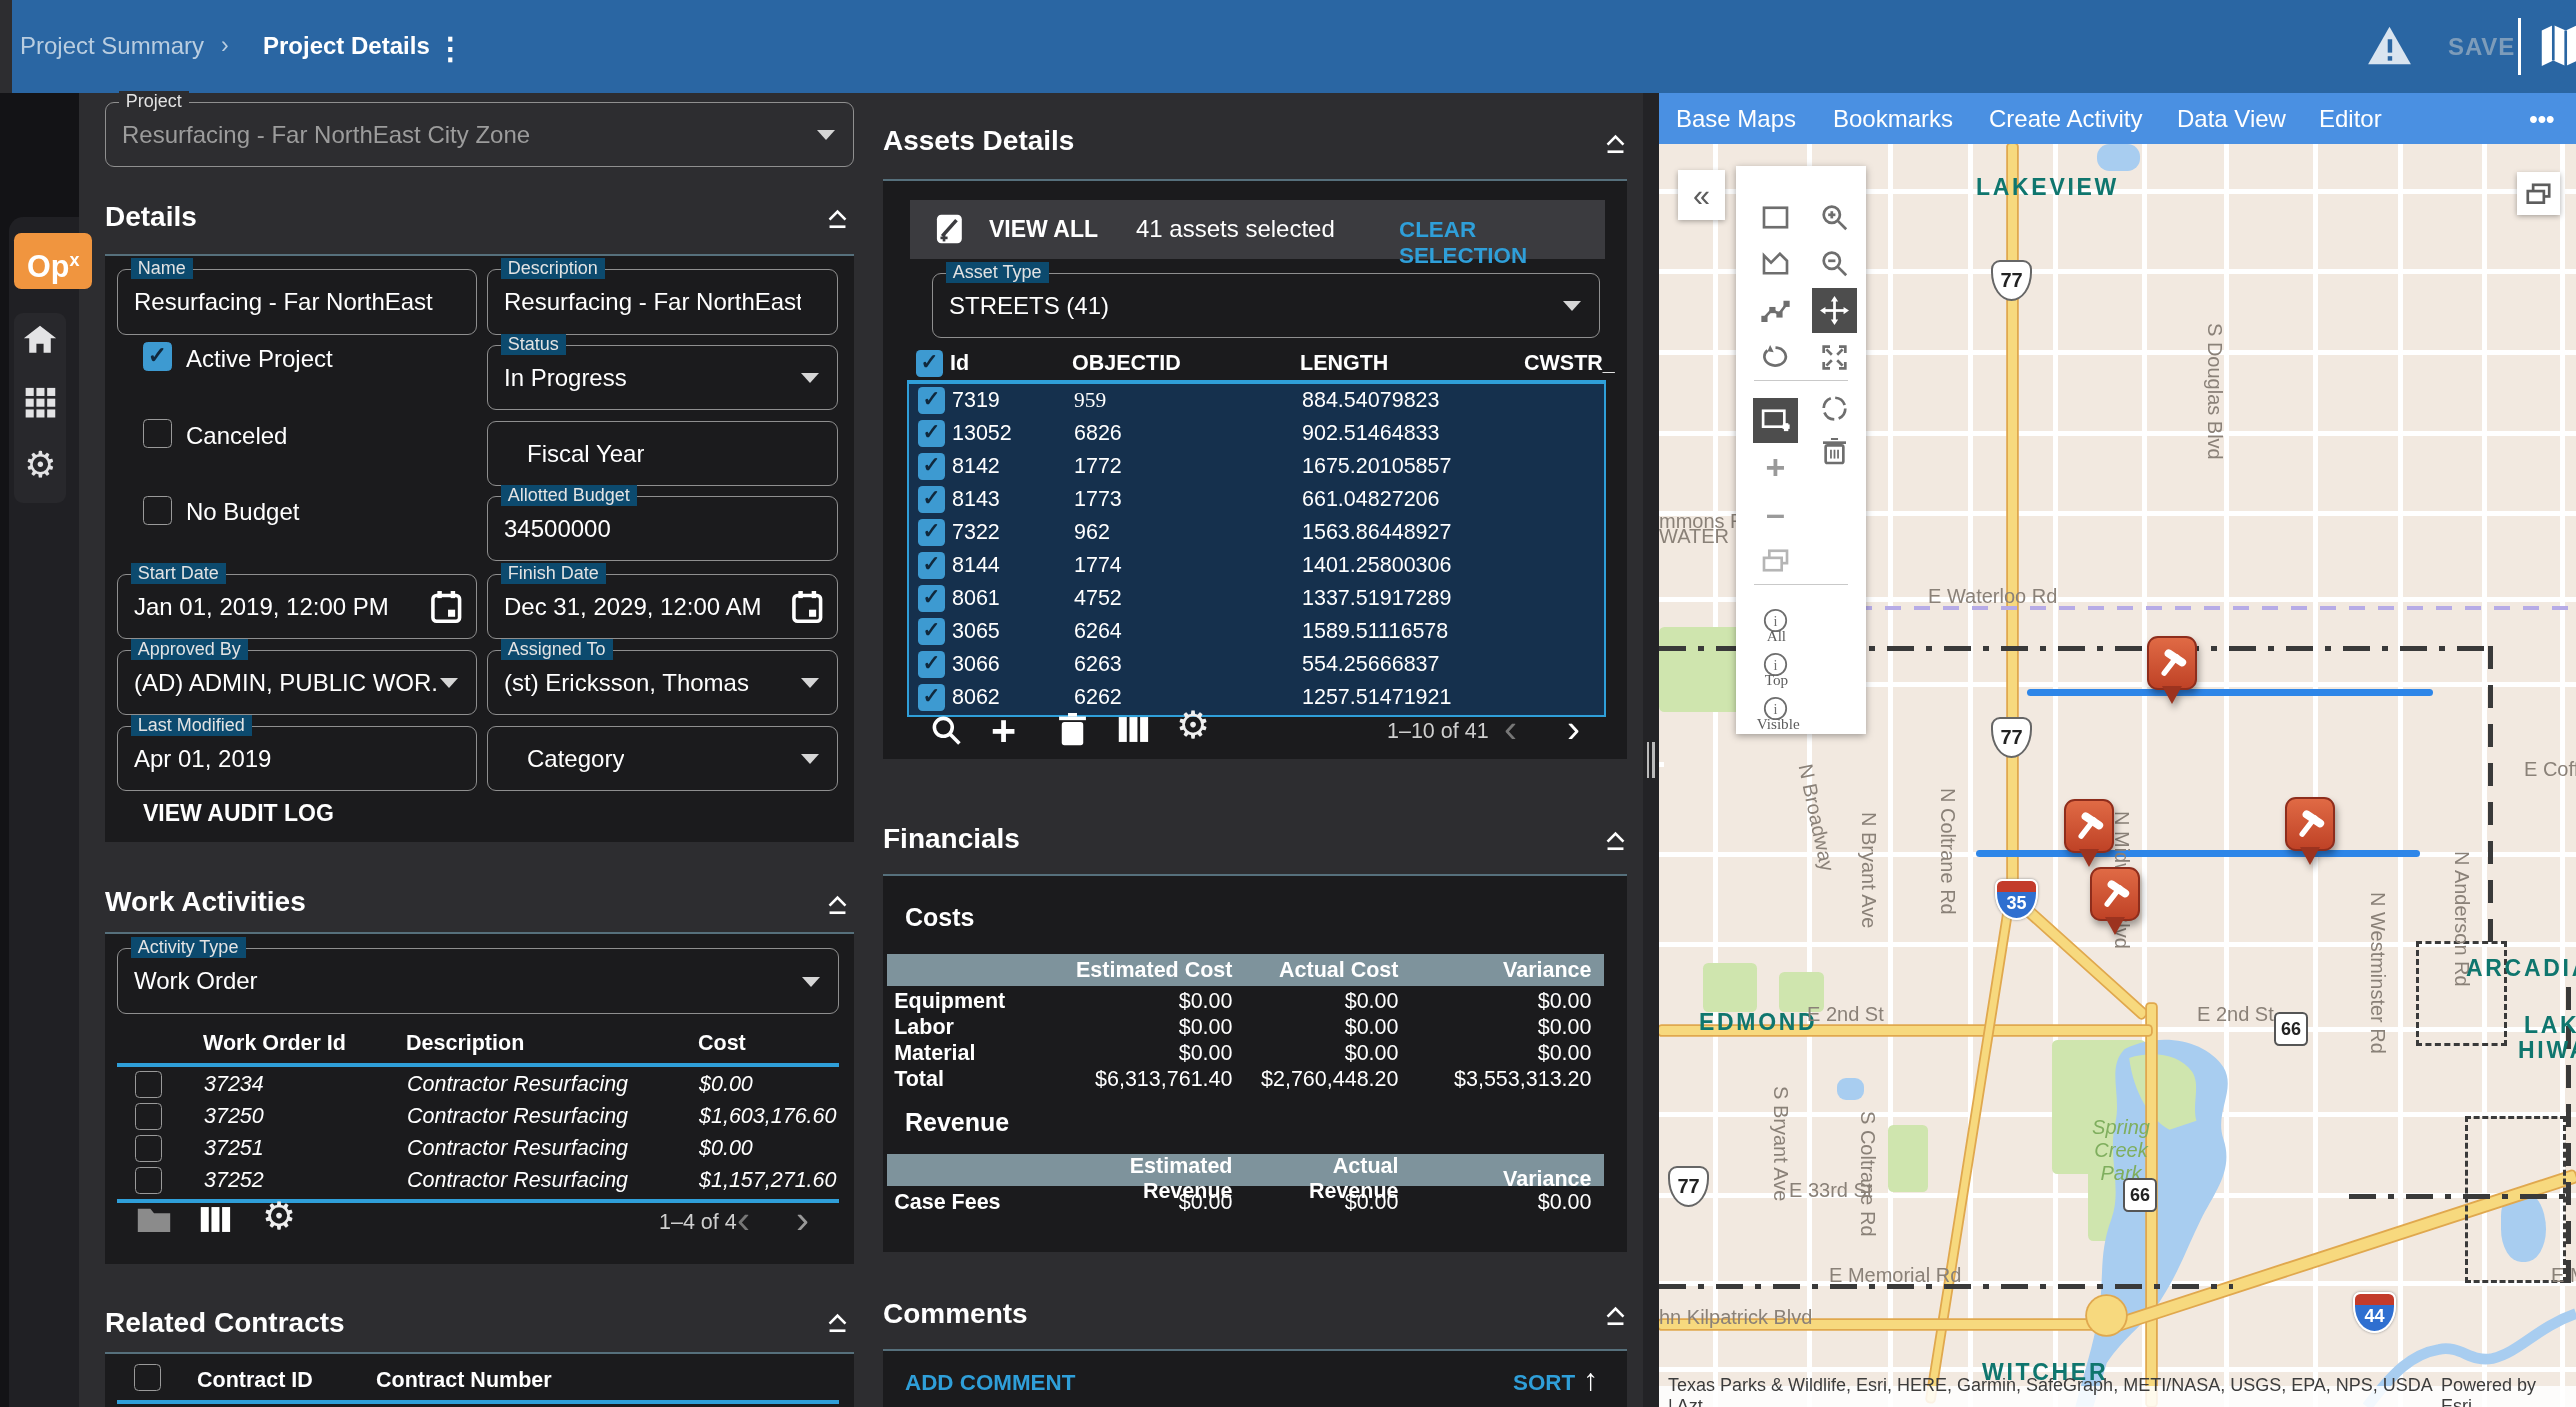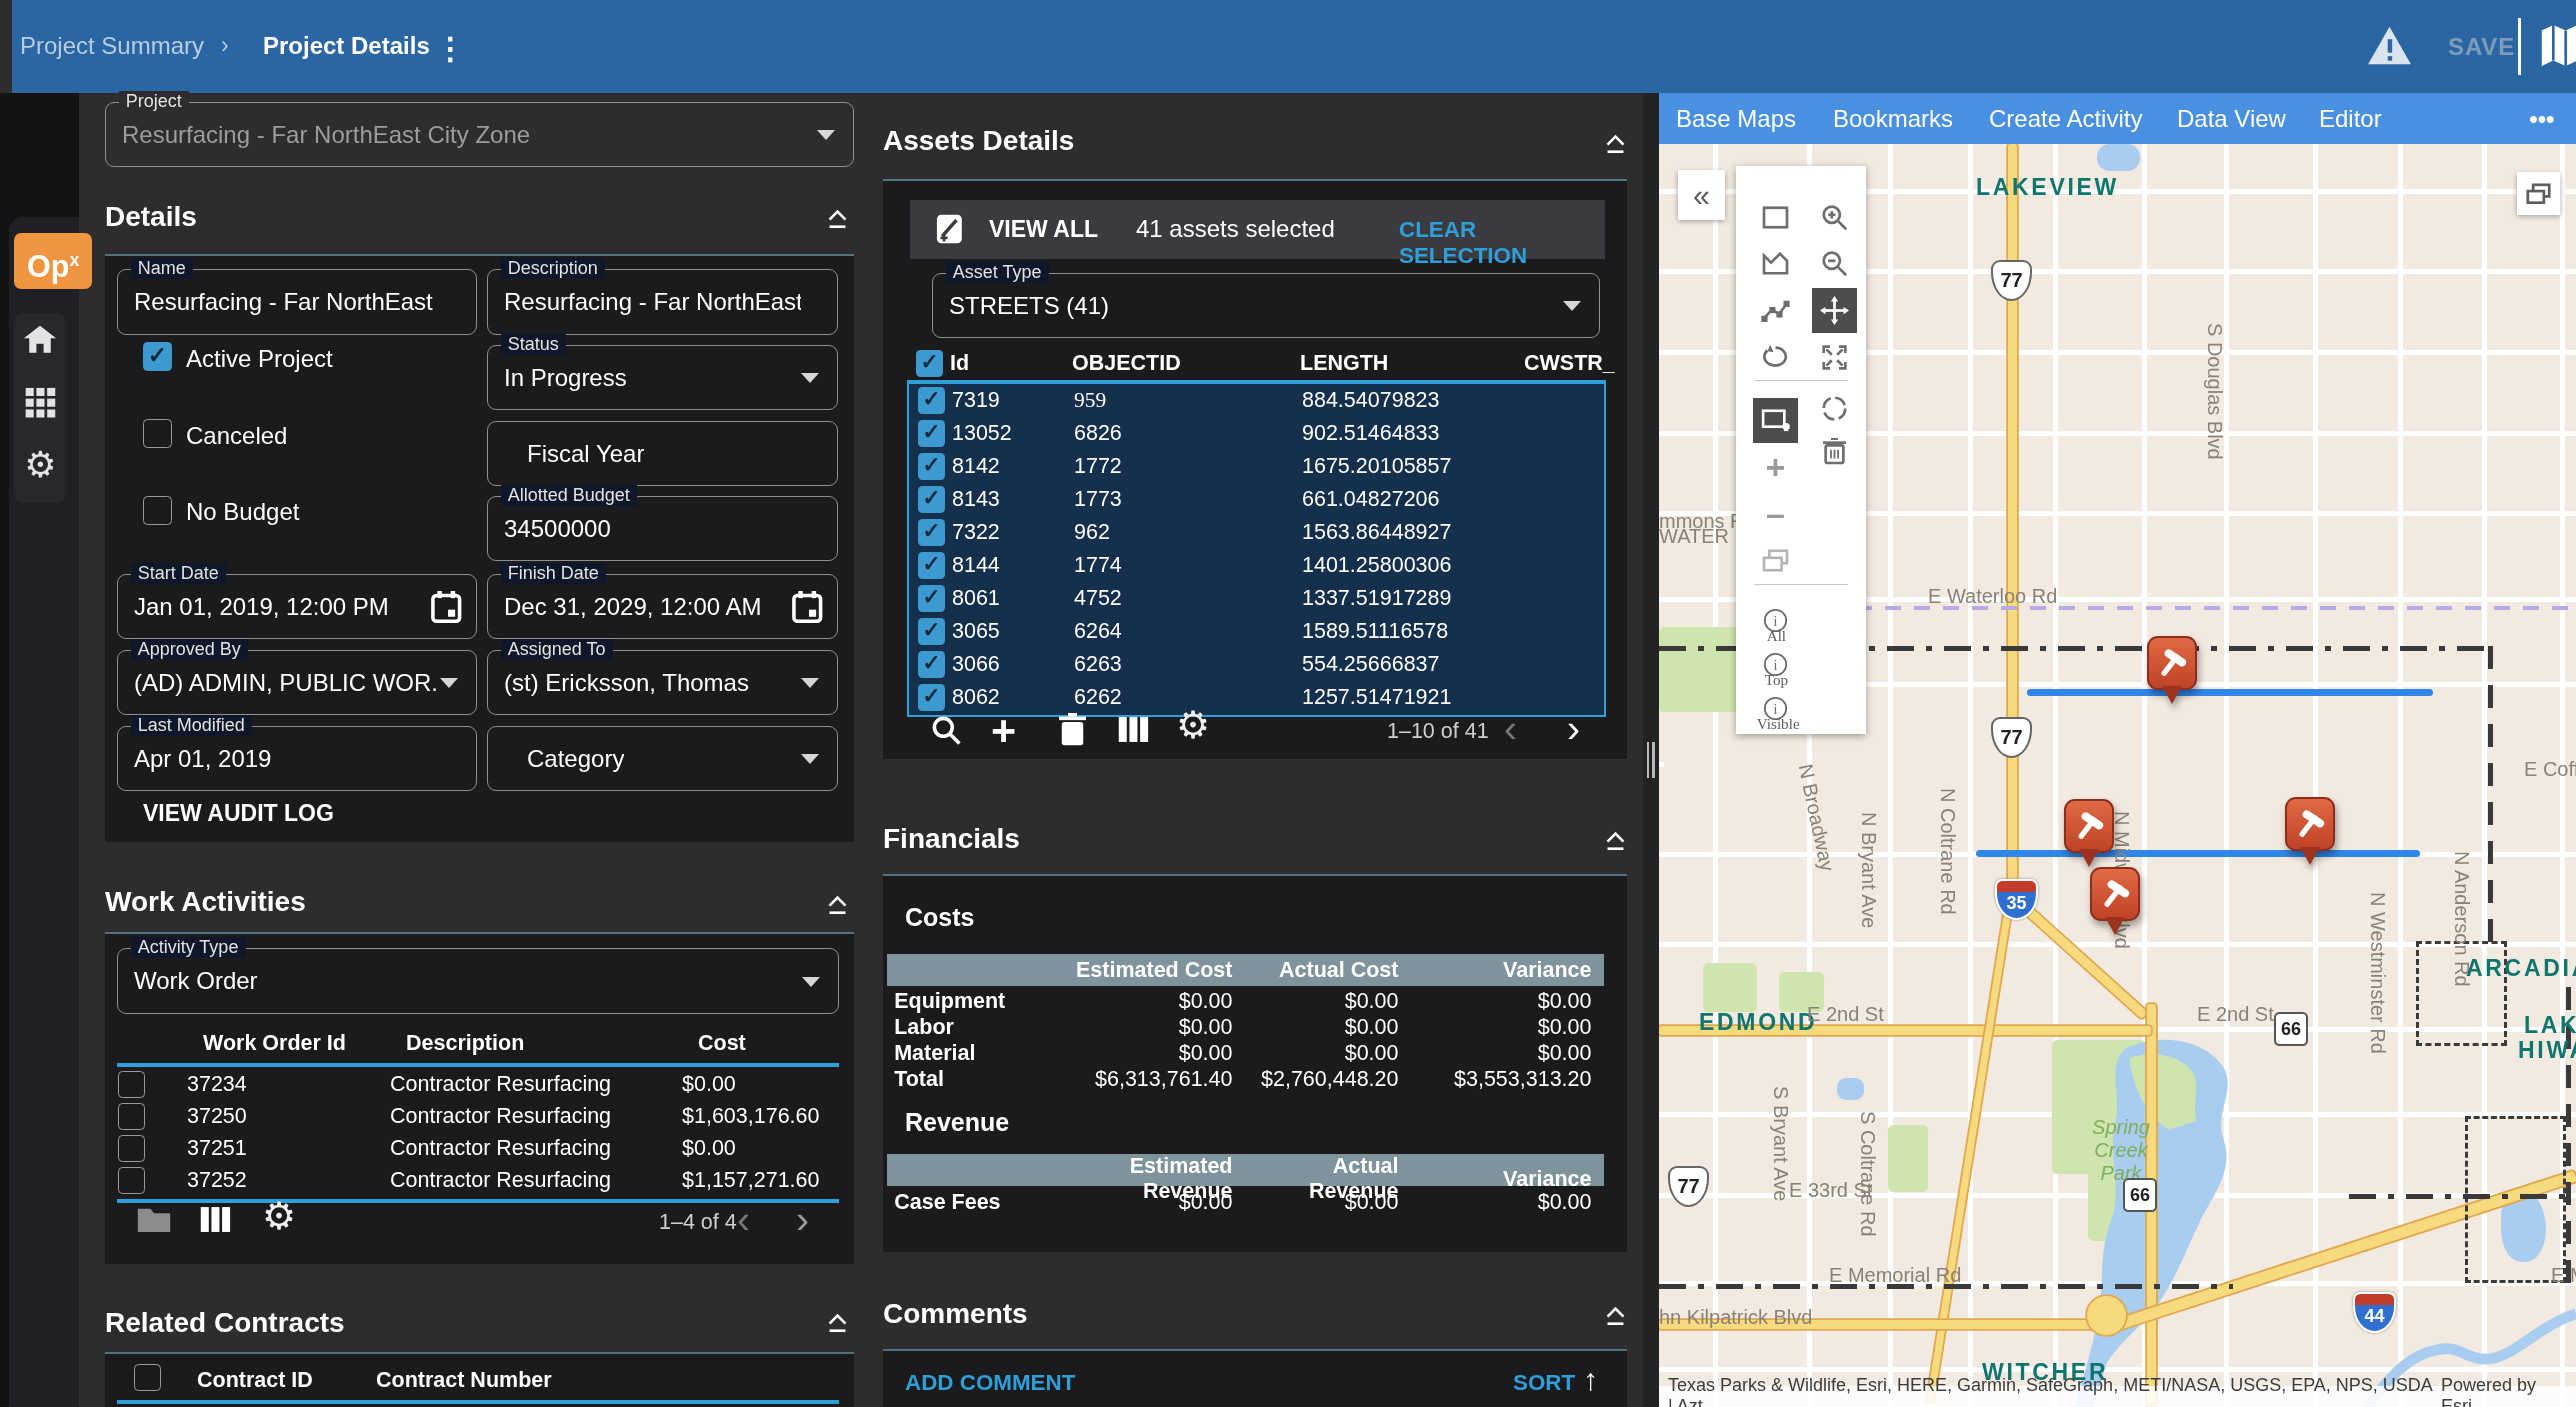--- a/index.html
+++ b/index.html
@@ -21,21 +21,21 @@
         color:#fff;font-weight:bold;font-size:30.5px;text-align:center;line-height:54px;}
   .logo sup{font-size:18px;}
   .iconstrip{left:14.3px;top:220px;width:52px;height:190px;background:#28282c;border-radius:9px;}
   .appicon{width:52px;text-align:center;color:#e3e3e5;}
   
   .panel{background:#1b1b1d;border-top:2.7px solid #56707c;}
   .sec-title{color:#fff;font-size:28px;font-weight:bold;white-space:nowrap;}
   .collapse{cursor:pointer;}
   
   .field{position:absolute;border:1.8px solid #8f8f8f;border-radius:9px;box-sizing:border-box;}
-  .flabel{position:absolute;top:-12.5px;left:12.5px;background:#0f172a;padding:0 7.2px;font-size:18px;color:#e3e3e3;white-space:nowrap;}
+  .flabel{position:absolute;top:-12.5px;left:12.5px;background:#0c4a6e;padding:0 7.2px;font-size:18px;color:#e3e3e3;white-space:nowrap;}
   .on-dark2 .flabel{background:#2d2d30;}
   .fvalue{position:absolute;left:16px;top:0;bottom:0;display:flex;align-items:center;
           font-size:24px;color:#fff;white-space:nowrap;overflow:hidden;max-width:85%;}
   .fvalue.dim{color:#9c9c9c;}
   .caret{position:absolute;right:18px;top:50%;margin-top:-4.5px;width:0;height:0;
          border-left:9px solid transparent;border-right:9px solid transparent;border-top:10.8px solid #d6d6d6;}
   
   .cb{position:absolute;width:29px;height:29px;border:1.8px solid #9a9a9a;border-radius:4.5px;box-sizing:border-box;}
   .cb.checked{background:#3d9ad1;border-color:#3d9ad1;color:#10283c;font-size:23px;font-weight:bold;
               text-align:center;line-height:25px;}
@@ -266,21 +266,21 @@
   <div class="field" style="left:117px;top:948px;width:722px;height:66px;">
     <span class="flabel">Activity Type</span>
     <span class="fvalue">Work Order</span>
     <span class="caret"></span>
   </div>
   <span class="abs th" style="left:203px;top:1031px;">Work Order Id</span>
   <span class="abs th" style="left:406px;top:1031px;">Description</span>
   <span class="abs th" style="left:698px;top:1031px;">Cost</span>
   <div class="abs blueline" style="left:117px;top:1063px;width:722px;"></div>
 
-  <div class="abs" style="left:100px;top:1068px;width:722px;">
+  <div class="abs" style="left:117px;top:1068px;width:722px;font-style:italic;">
     <div class="arow" style="height:32px;">
       <div class="cb" style="left:18px;top:2.7px;width:27px;height:27px;"></div>
       <span class="acell" style="left:87px;">37234</span>
       <span class="acell" style="left:290px;">Contractor Resurfacing</span>
       <span class="acell" style="left:582px;">$0.00</span>
     </div>
     <div class="arow" style="height:32px;">
       <div class="cb" style="left:18px;top:2.7px;width:27px;height:27px;"></div>
       <span class="acell" style="left:87px;">37250</span>
       <span class="acell" style="left:290px;">Contractor Resurfacing</span>

